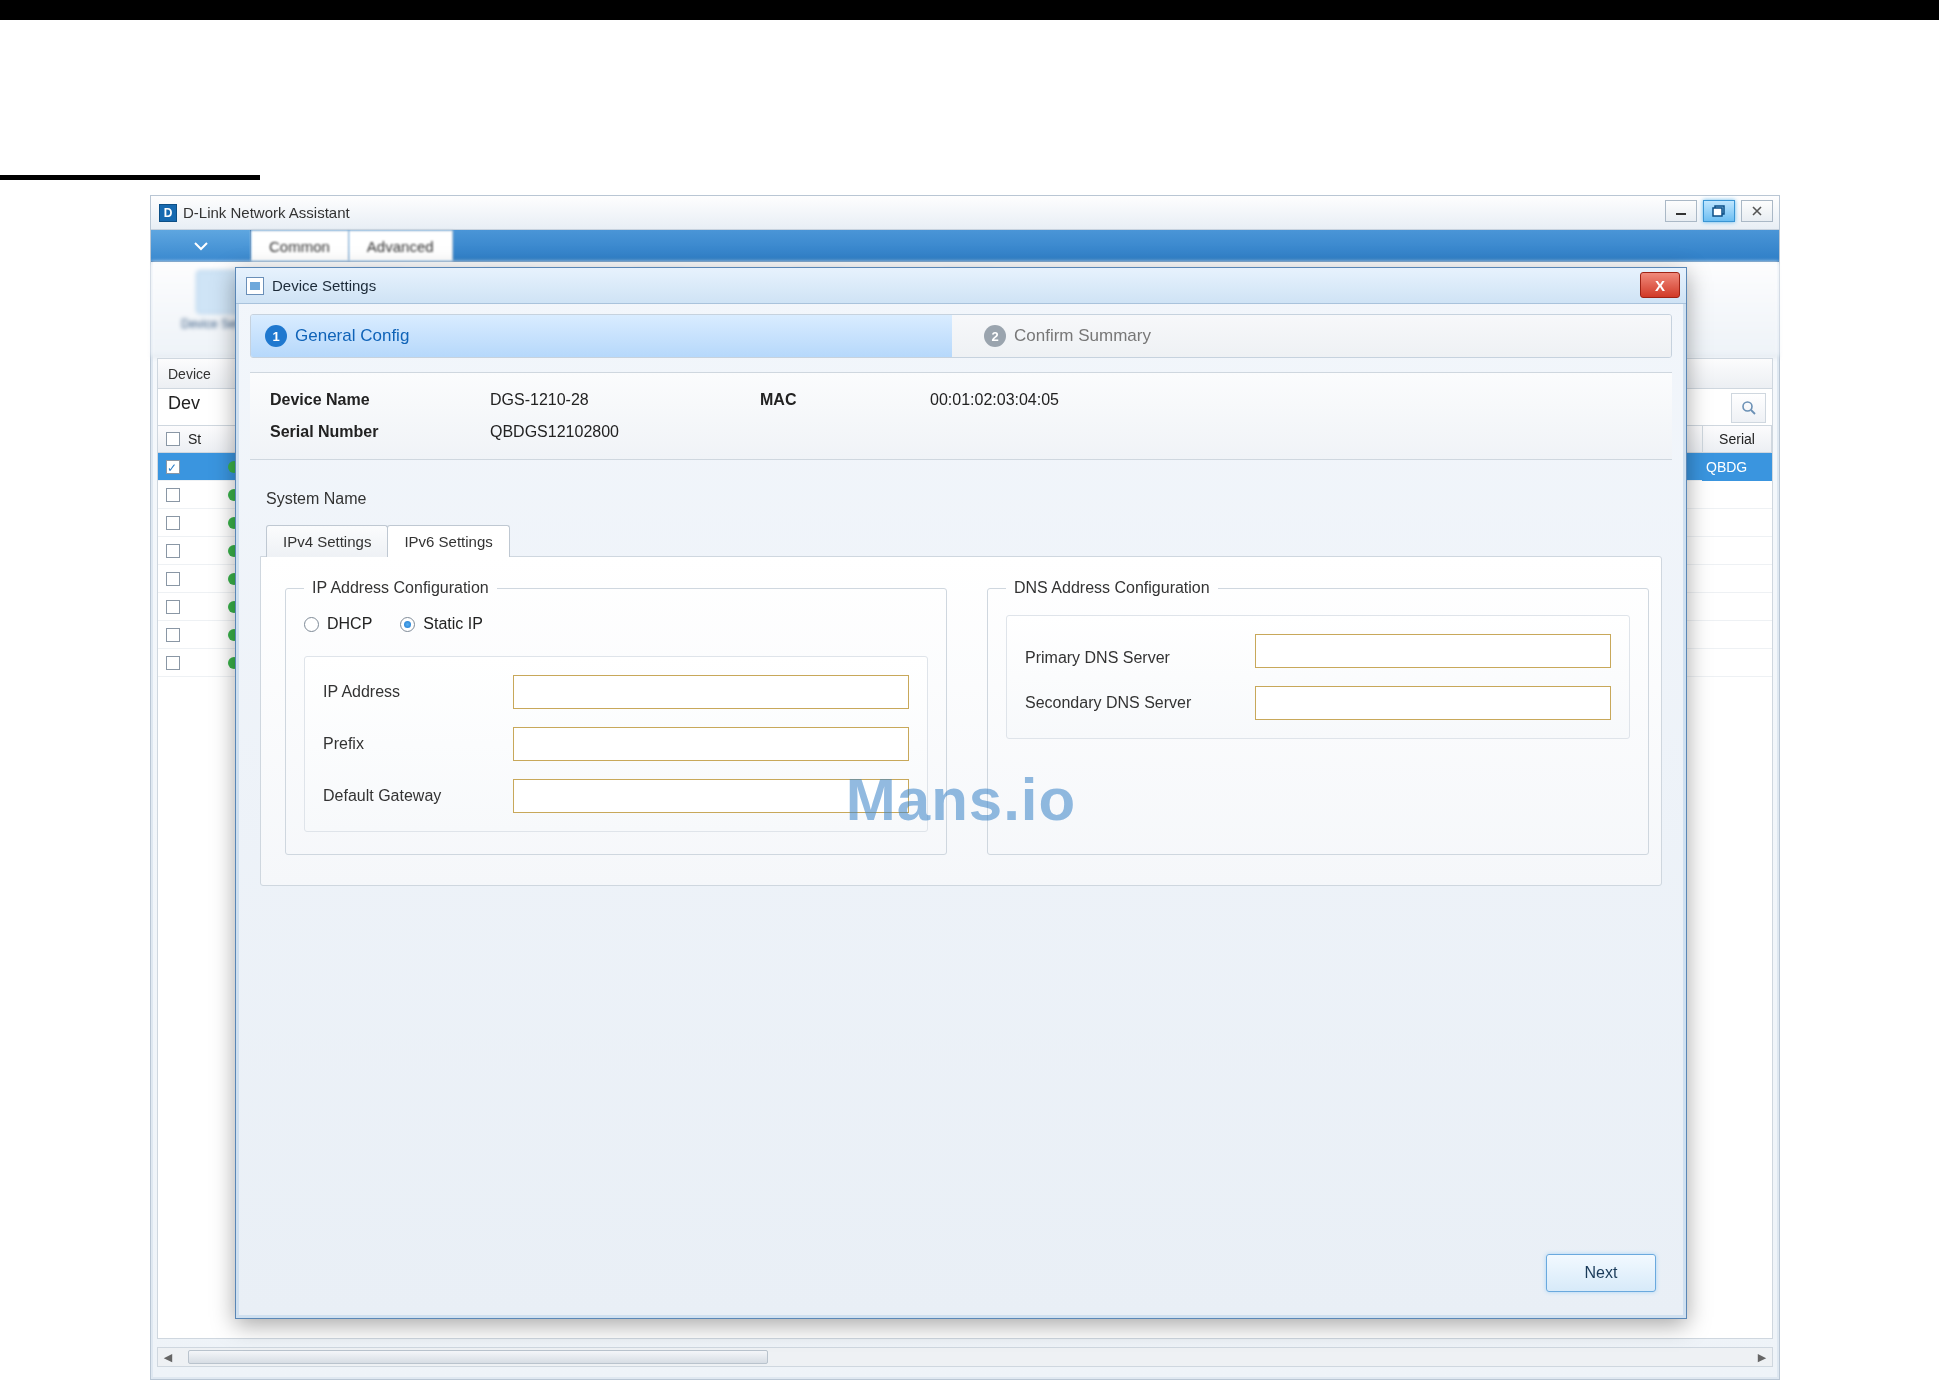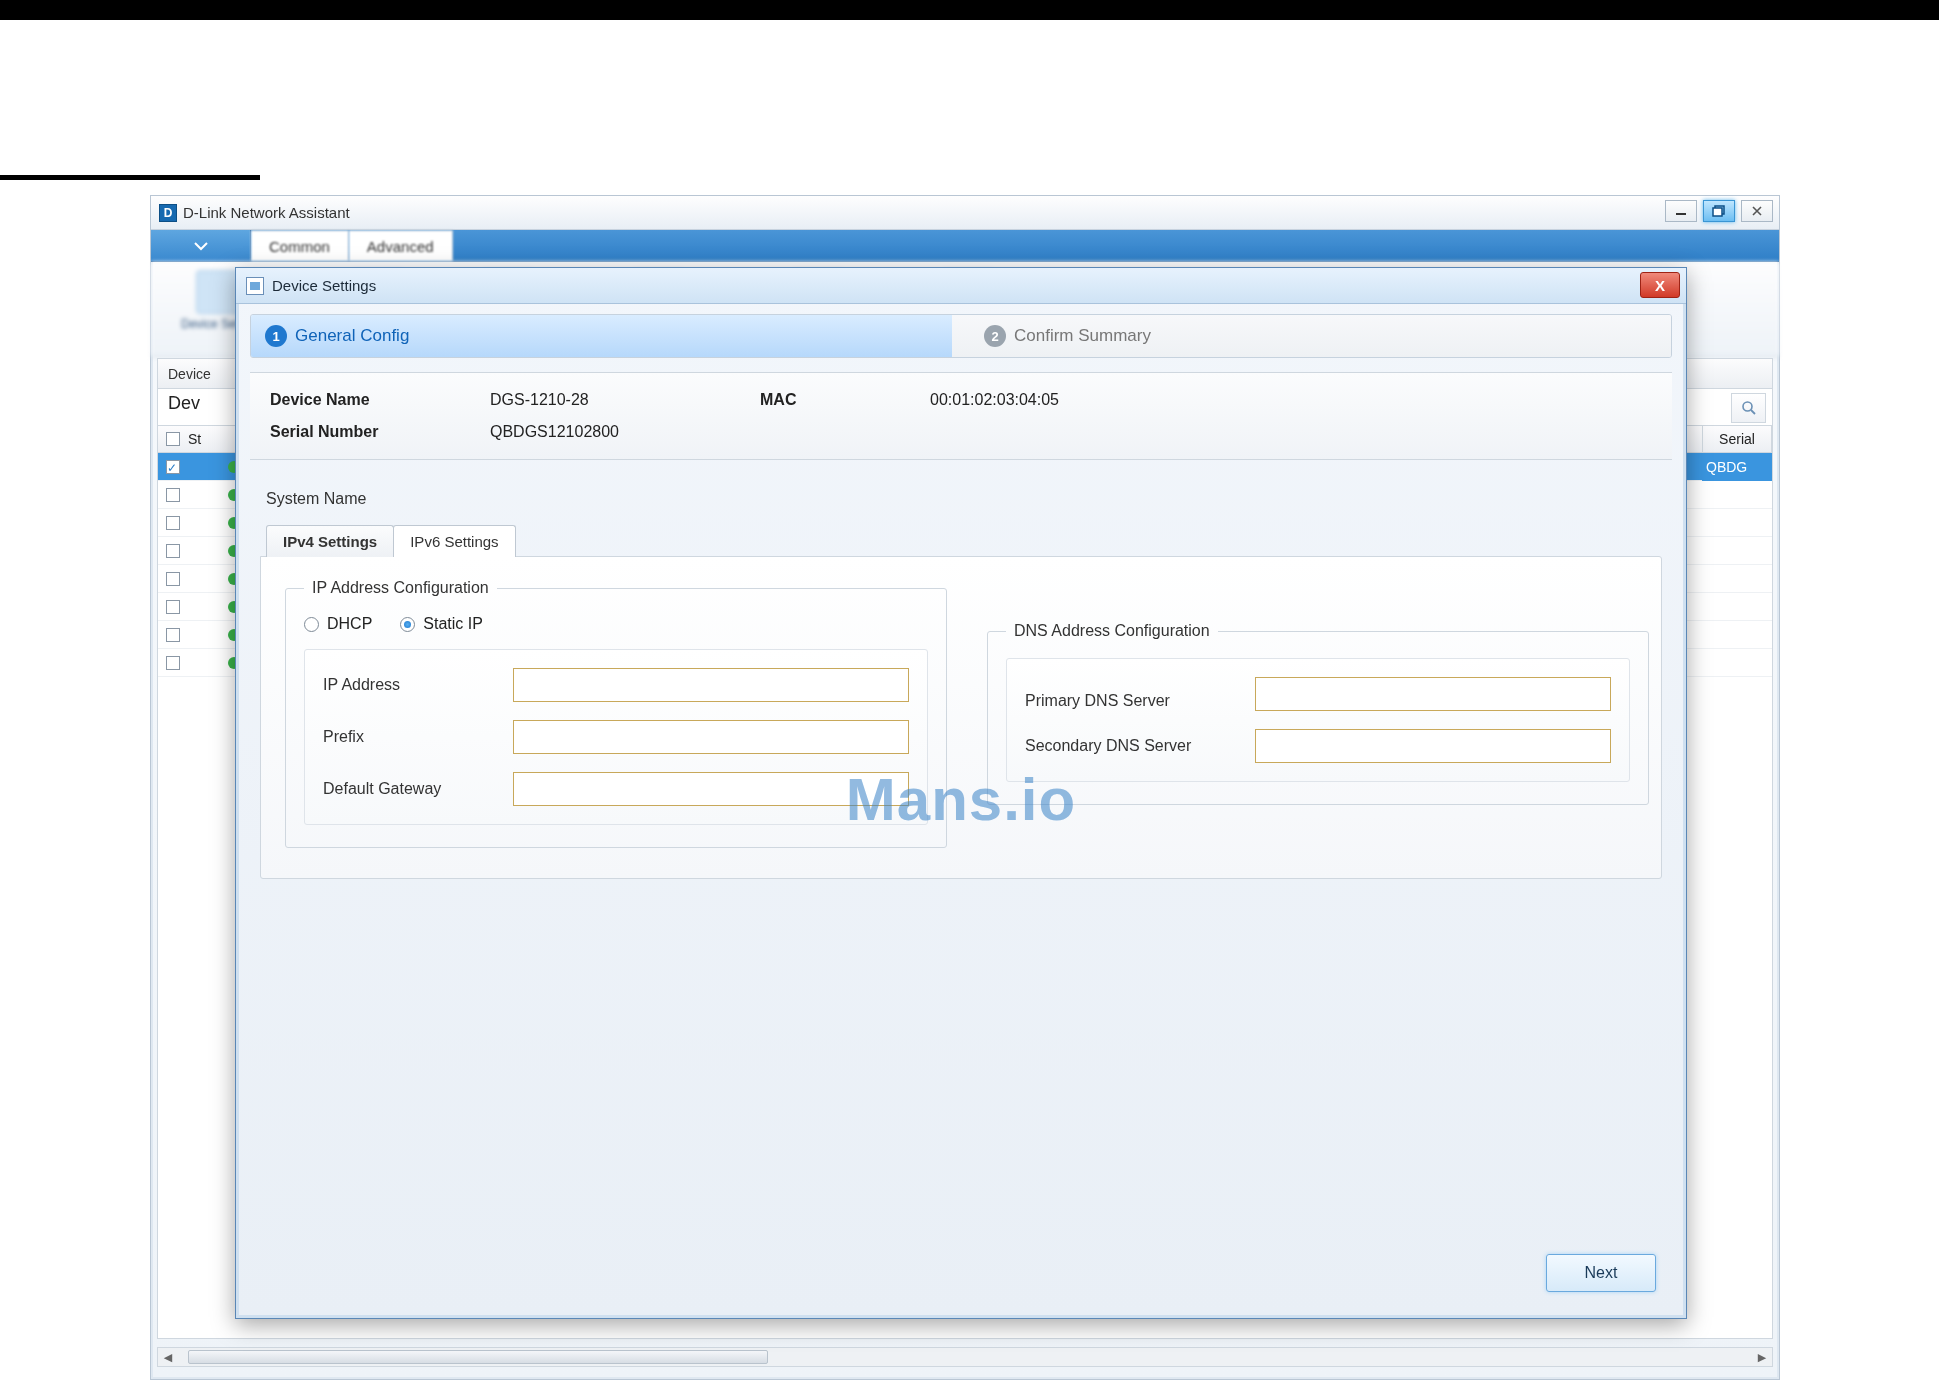--- a/index.html
+++ b/index.html
@@ -201,37 +201,36 @@
   .txt {
     height:34px; border:1px solid #c8a85a; background:#fff;
     padding:0 10px; font-size:15px; color:#333;
   }
   .txt.wide { width:450px; }
   .txt::placeholder { color:#9a9a9a; font-style:italic; }
   .tabs { display:flex; margin-left:6px; }
   .tab {
     padding:7px 16px; border:1px solid #bfc8d2; background:linear-gradient(#fbfcfd,#eef1f5);
     font-size:15px; color:#333; border-bottom:none; position:relative; top:1px;
-    border-top-left-radius:3px; border-top-right-radius:3px;font-weight:bold;
+    border-top-left-radius:3px; border-top-right-radius:3px;
   }
   .tab + .tab { margin-left:-1px;}
   .tab.active { background:#fff; font-weight:500; z-index:2;}
   .tab-body {
     border:1px solid #cfd7df; background:#fff;
     padding:22px 12px 30px 24px; border-radius:0 3px 3px 3px;
     display:flex; gap:40px; min-height:320px;
     background:linear-gradient(#ffffff,#f5f7fa);
-    align-items:center;
   }
   fieldset.grp {
     flex:1; border:1px solid #cfd7df; border-radius:3px;
     padding:18px 18px 22px 18px; margin:0; background:transparent;
   }
   fieldset.grp legend { padding:0 8px; color:#333; font-size:16px; }
-  .radios { display:flex; gap:28px; margin-bottom:16px; font-size:16px;}
+  .radios { display:flex; gap:28px; margin-bottom:23px; font-size:16px;}
   .radio { display:flex; align-items:center; gap:8px; }
   .radio .r {
     width:15px; height:15px; border:1px solid #7e8a97; border-radius:50%; background:#fff;
     display:flex; align-items:center; justify-content:center;
   }
   .radio .r.sel::after {
     content:""; width:7px; height:7px; border-radius:50%;
     background: radial-gradient(circle,#57aef0 0%, #1f79cf 100%);
   }
   .inner-box {

